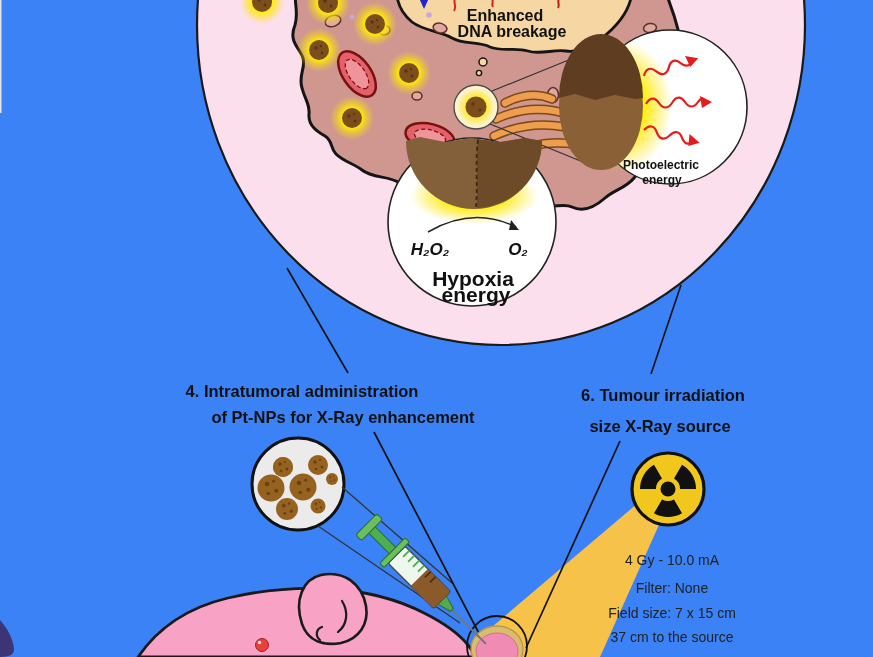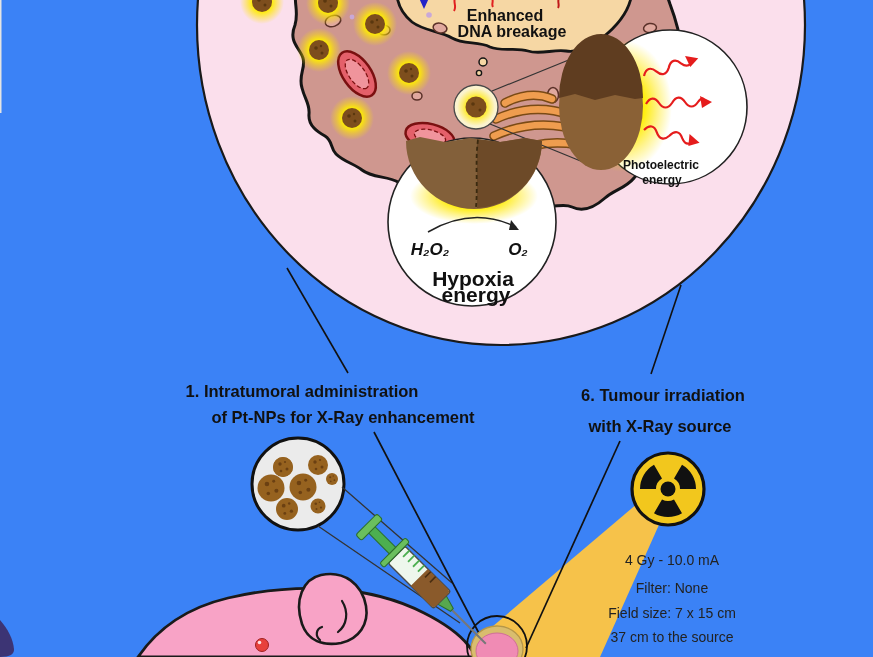--- a/index.html
+++ b/index.html
@@ -244,24 +244,24 @@
 <div class="lbl t16" style="left:512px;top:24px;">DNA breakage</div>
 
 <div class="lbl t12" style="left:661px;top:159px;">Photoelectric</div>
 <div class="lbl t12" style="left:662px;top:174px;">energy</div>
 
 <div class="lbl t17" style="left:430px;top:241px;">H₂O₂</div>
 <div class="lbl t17" style="left:518px;top:241px;">O₂</div>
 <div class="lbl t155" style="left:473px;top:268px;">Hypoxia</div>
 <div class="lbl t155" style="left:476px;top:284px;">energy</div>
 
-<div class="lbl t165" style="left:302px;top:383px;">1. Intratumoral administration</div>
+<div class="lbl t165" style="left:302px;top:383px;">4. Intratumoral administration</div>
 <div class="lbl t165" style="left:302px;top:409px;margin-left:41px;">of Pt-NPs for X-Ray enhancement</div>
 
 <div class="lbl t165" style="left:663px;top:387px;">6. Tumour irradiation</div>
-<div class="lbl t165" style="left:660px;top:418px;">with X-Ray source</div>
+<div class="lbl t165" style="left:660px;top:418px;">size X-Ray source</div>
 
 <div class="lbl param" style="left:672px;top:553px;">4 Gy - 10.0 mA</div>
 <div class="lbl param" style="left:672px;top:581px;">Filter: None</div>
 <div class="lbl param" style="left:672px;top:606px;">Field size: 7 x 15 cm</div>
 <div class="lbl param" style="left:672px;top:630px;">37 cm to the source</div>
 
 </div>
 
 </body></html>

